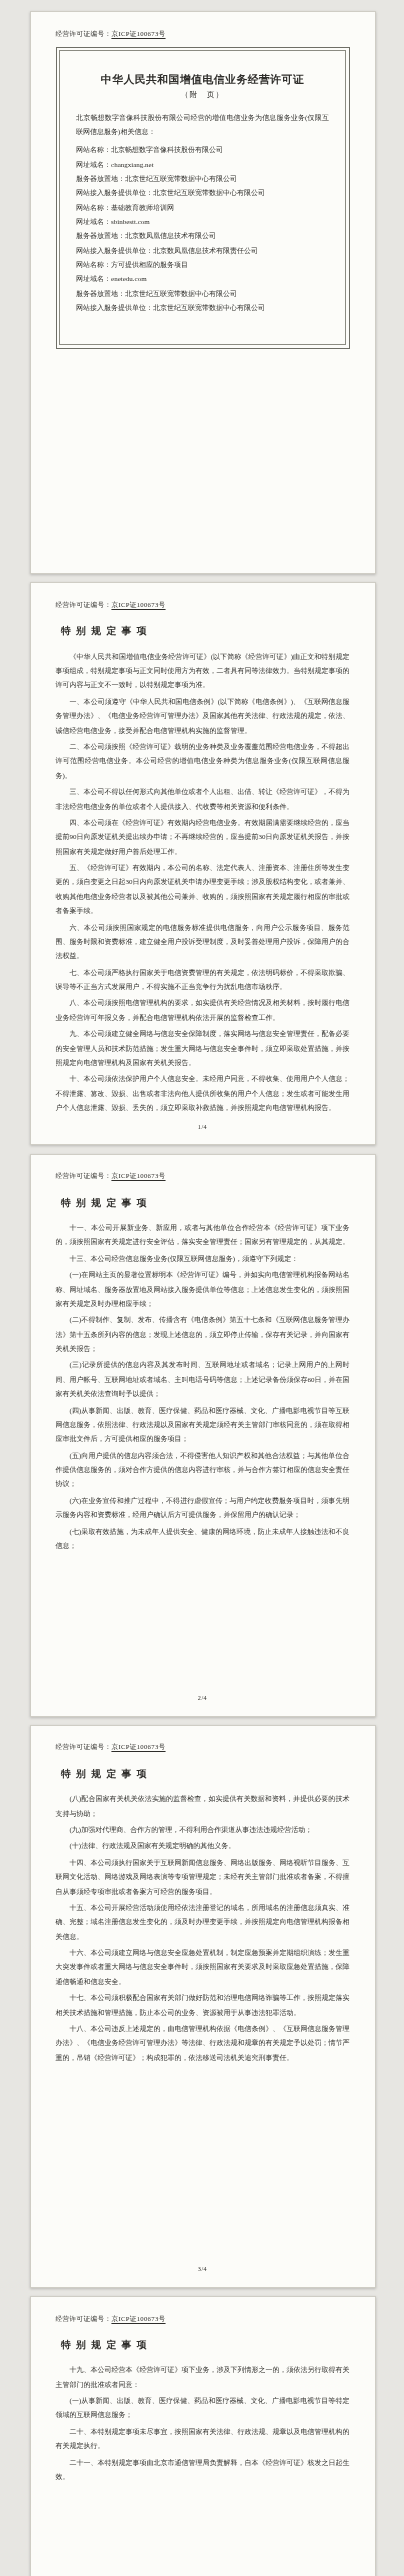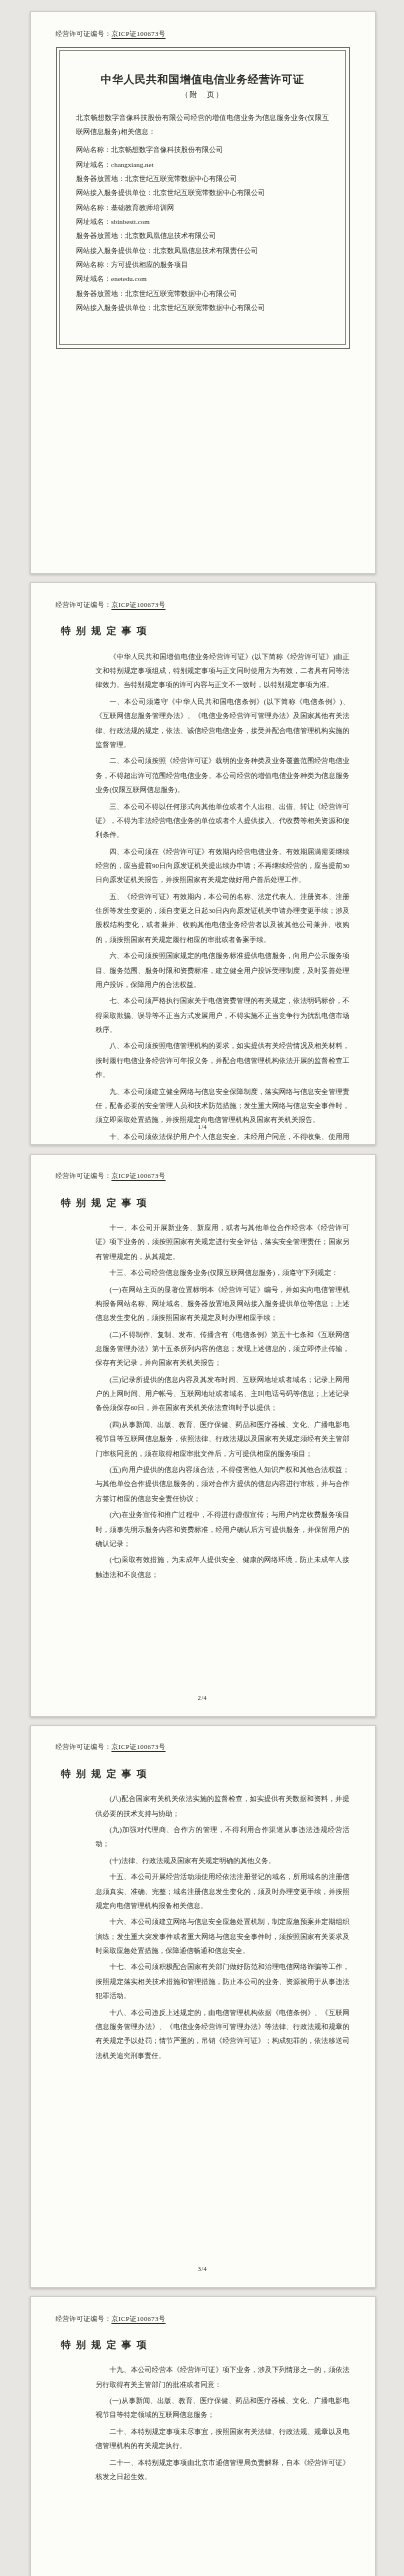--- a/index.html
+++ b/index.html
@@ -28,21 +28,21 @@
   .cert-box { margin-top:8.2px; border:1.5px solid var(--frame,#6e6e66); padding:2.1px; }
   .cert-inner { border:0.5px solid #8b8b82; padding:15.5px 16.5px 29px; min-height:289px; }
   .cert-title { text-align:center; font-size:10.8px; font-weight:bold; letter-spacing:0.5px; line-height:1.5; margin-top:4.1px; }
   .cert-subtitle { text-align:center; font-size:7.7px; margin:3.1px 0 11.3px; letter-spacing:1px; }
   .cert-intro { font-size:7px; line-height:2.0; margin-bottom:4.1px; text-align:justify; }
   .cert-field { font-size:7px; line-height:2.05; text-align:justify; }
 
   
   .sp-title { font-size:9.8px; font-weight:bold; letter-spacing:.55em; text-indent:.55em; margin:15.5px 0 11.3px; }
   .sp-body { font-size:7px; line-height:2.05; text-align:justify; }
-  .sp-para { text-indent:2em; margin-bottom:2.1px;margin-left:40px; }
+  .sp-para { text-indent:2em; margin-bottom:2.1px; }
   .page-footer { position:absolute; bottom:14.4px; left:0; right:0; text-align:center; font-size:6.2px; letter-spacing:0.5px; }
 </style>
 </head>
 <body>
 
 <div class="canvas">
 
   <div class="page">
     <div class="page-header">
       <span>经营许可证编号：</span><span class="lic-no">京ICP证100673号</span>
@@ -127,20 +127,21 @@
   <div class="page">
     <div class="page-header">
       <span>经营许可证编号：</span><span class="lic-no">京ICP证100673号</span>
     </div>
     <h2 class="sp-title">特别规定事项</h2>
     <div class="sp-body">
 
     <p class="sp-para">(八)配合国家有关机关依法实施的监督检查，如实提供有关数据和资料，并提供必要的技术支持与协助；</p>
         <p class="sp-para">(九)加强对代理商、合作方的管理，不得利用合作渠道从事违法违规经营活动；</p>
         <p class="sp-para">(十)法律、行政法规及国家有关规定明确的其他义务。</p>
+        <p class="sp-para">十四、本公司须执行国家关于互联网新闻信息服务、网络出版服务、网络视听节目服务、互联网文化活动、网络游戏及网络表演等专项管理规定；未经有关主管部门批准或者备案，不得擅自从事须经专项审批或者备案方可经营的服务项目。</p>
         <p class="sp-para">十五、本公司开展经营活动须使用经依法注册登记的域名，所用域名的注册信息须真实、准确、完整；域名注册信息发生变化的，须及时办理变更手续，并按照规定向电信管理机构报备相关信息。</p>
         <p class="sp-para">十六、本公司须建立网络与信息安全应急处置机制，制定应急预案并定期组织演练；发生重大突发事件或者重大网络与信息安全事件时，须按照国家有关要求及时采取应急处置措施，保障通信畅通和信息安全。</p>
         <p class="sp-para">十七、本公司须积极配合国家有关部门做好防范和治理电信网络诈骗等工作，按照规定落实相关技术措施和管理措施，防止本公司的业务、资源被用于从事违法犯罪活动。</p>
         <p class="sp-para">十八、本公司违反上述规定的，由电信管理机构依据《电信条例》、《互联网信息服务管理办法》、《电信业务经营许可管理办法》等法律、行政法规和规章的有关规定予以处罚；情节严重的，吊销《经营许可证》；构成犯罪的，依法移送司法机关追究刑事责任。</p>
       </div>
     <div class="page-footer">3/4</div>
   </div>
 
   <div class="page">
     <div class="page-header">

